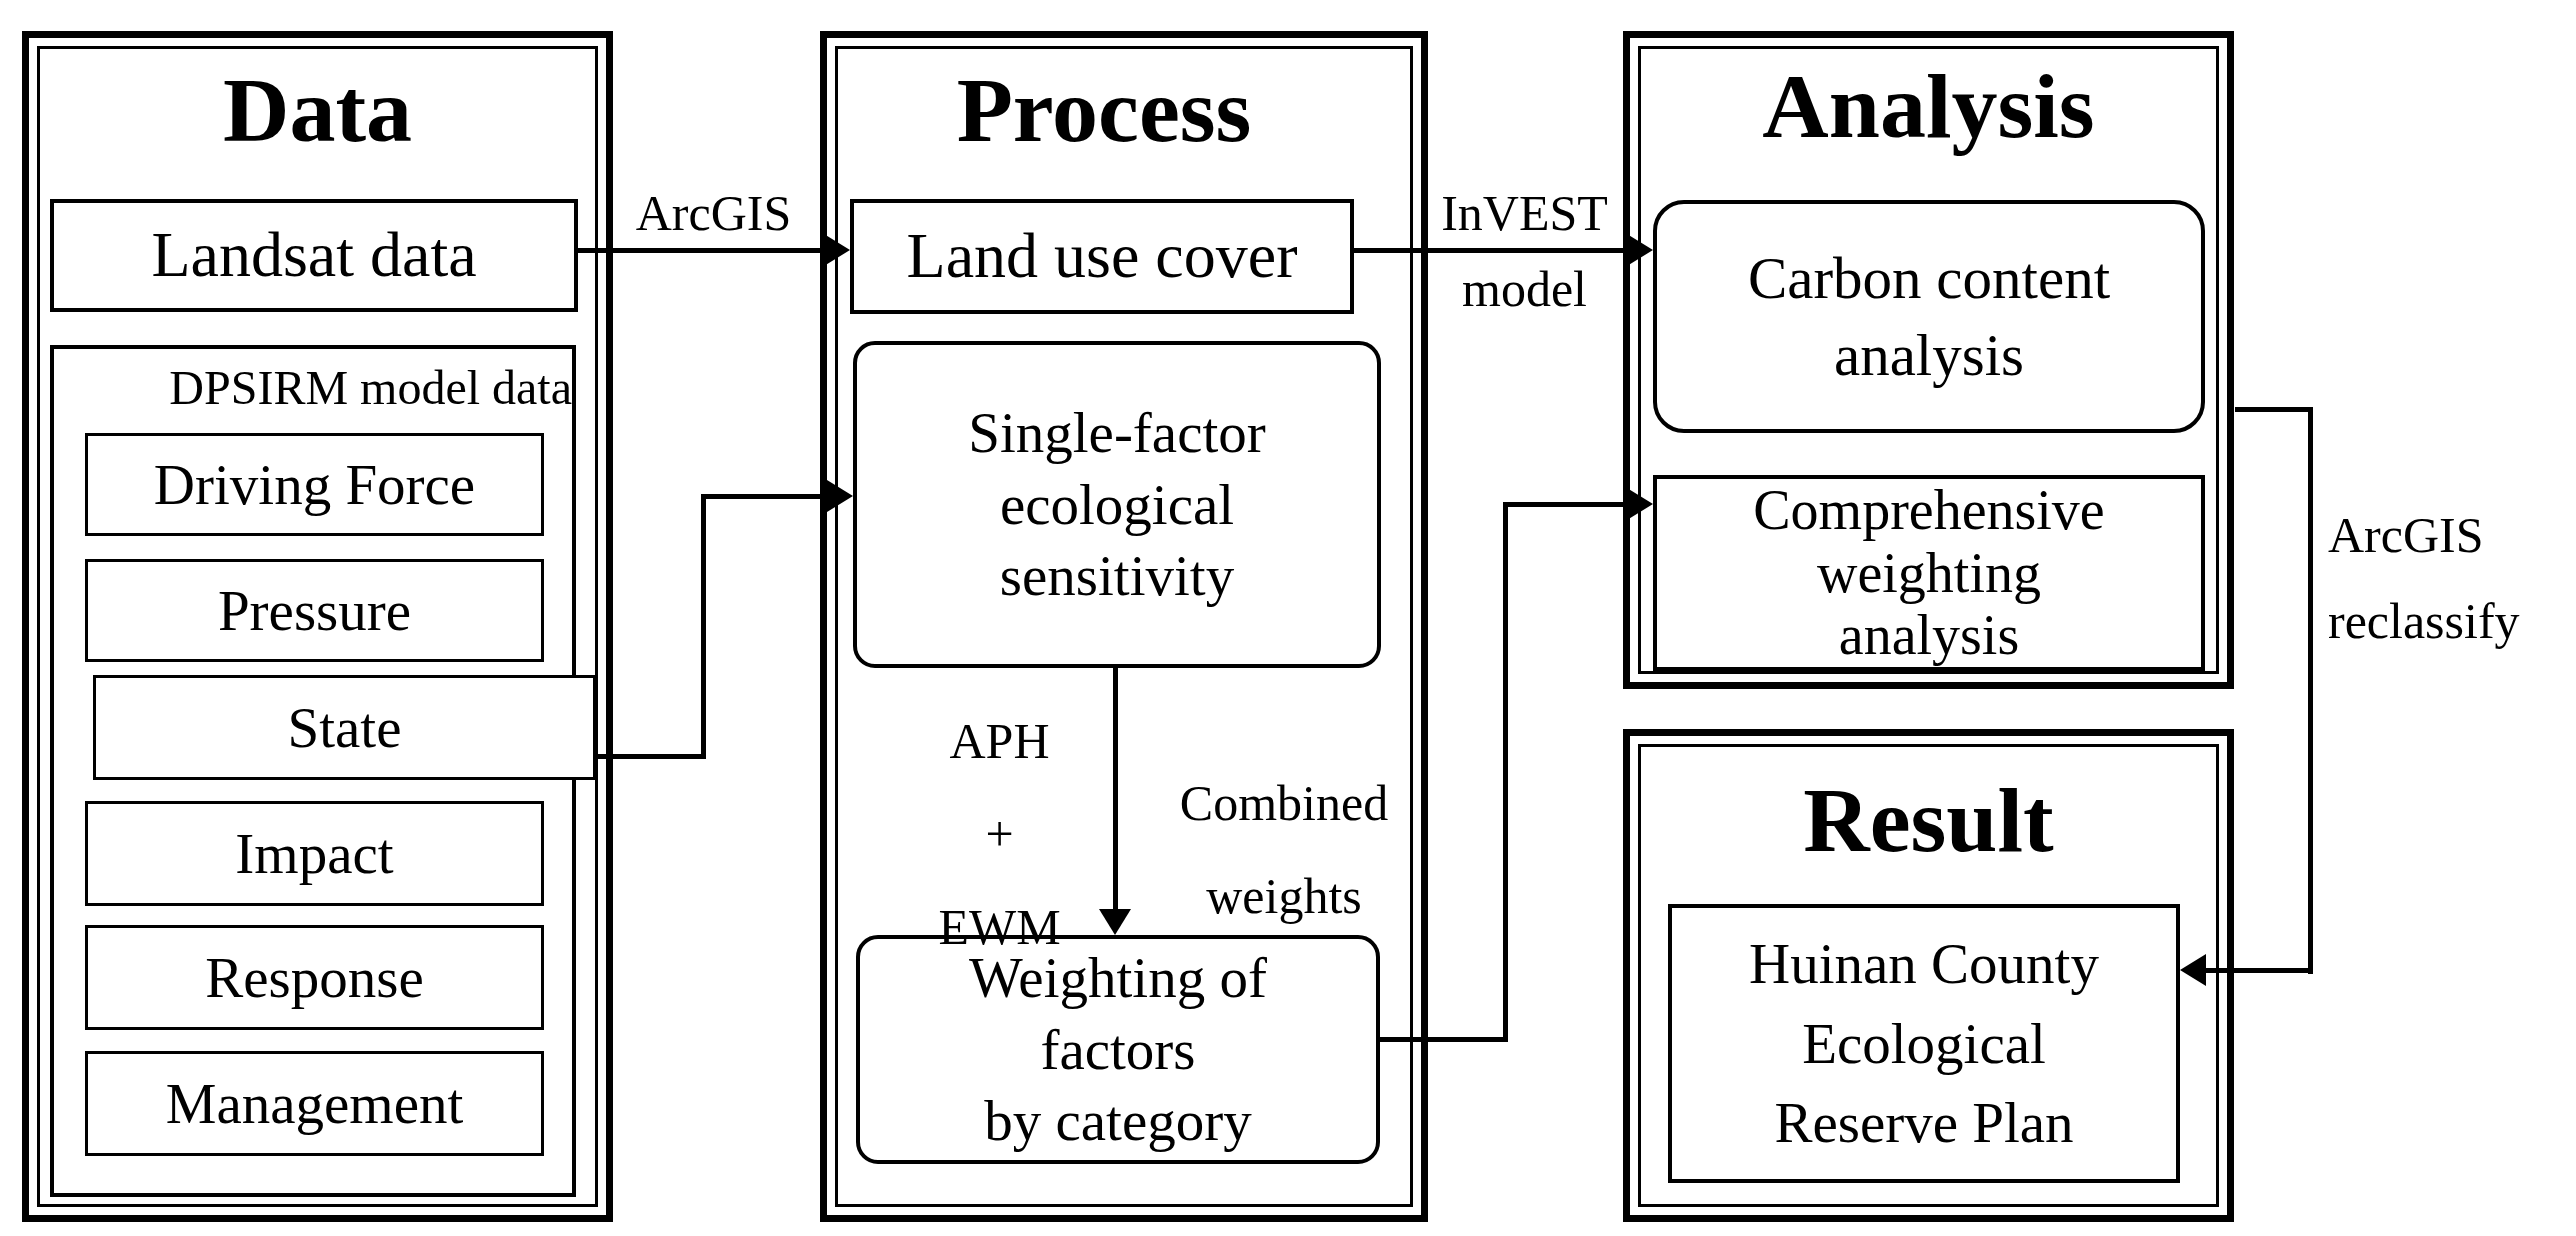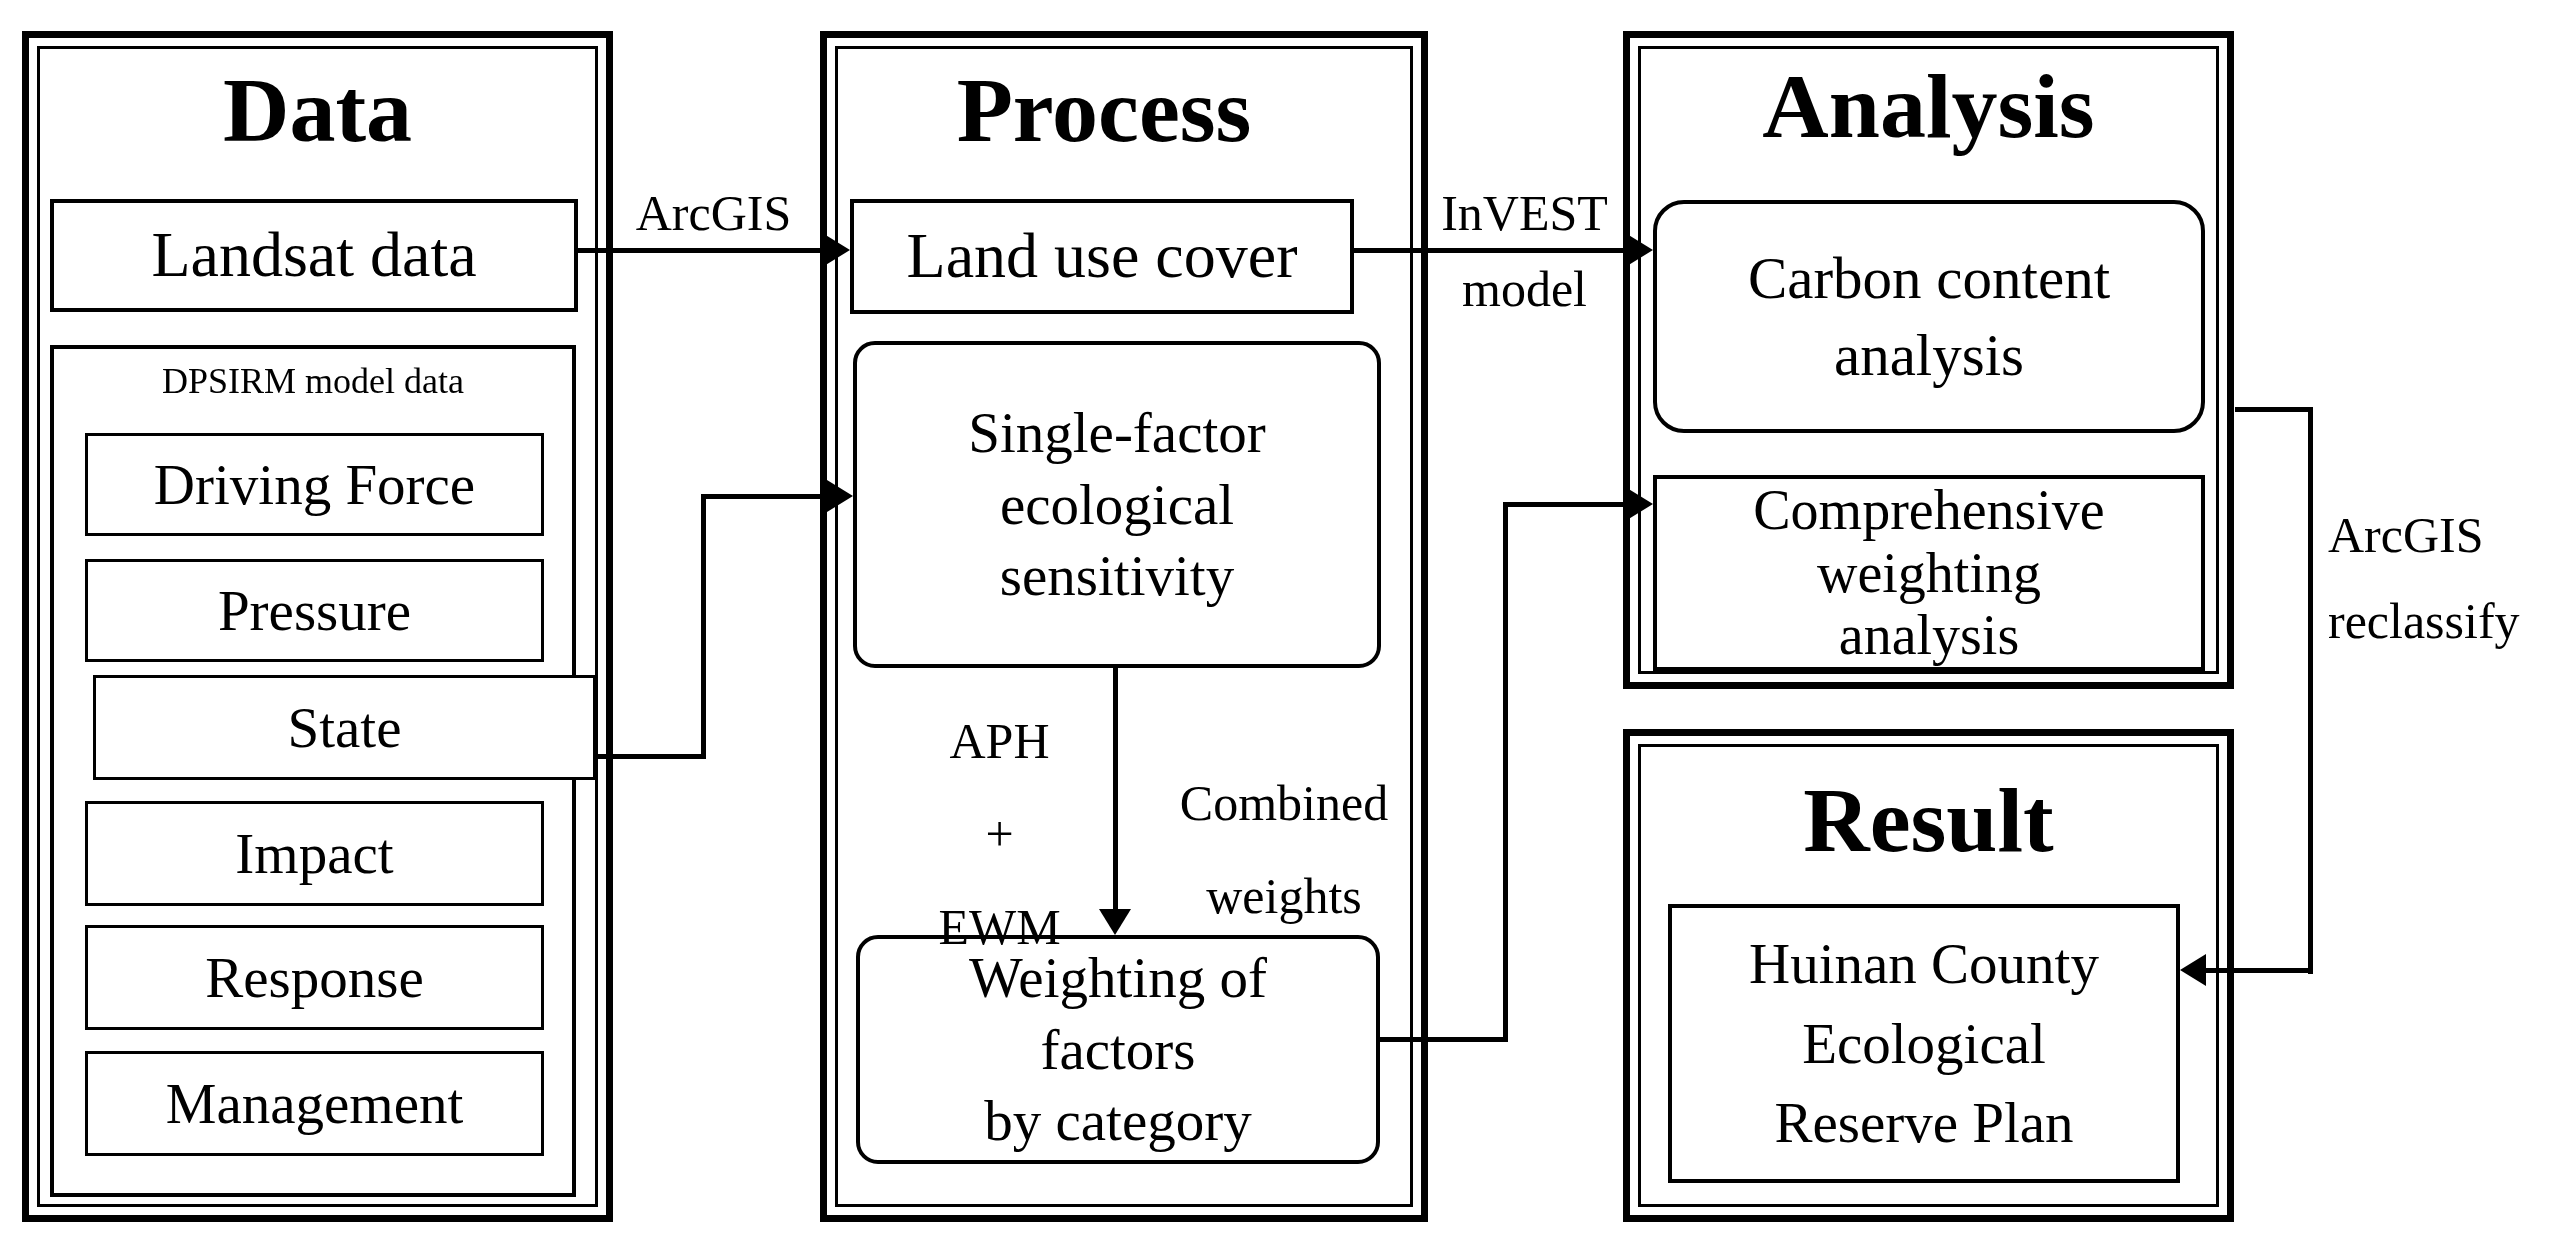--- a/index.html
+++ b/index.html
@@ -16,21 +16,21 @@
     display:flex; flex-direction:column; align-items:center; justify-content:center;
     text-align:center; z-index:3;
   }
   .box.thin { border-width:3.1px; }
   .big-text { font-size:64px; line-height:1.1;align-items:center; }
   .mid-text { font-size:57px; line-height:1.22; }
   .line3 { font-size:57px; line-height:1.26;border-radius:22px; }
   .carbon-text { font-size:59px; line-height:1.3; }
   .comp-text { font-size:56px; line-height:1.12; }
   .huinan-text { font-size:57px; line-height:1.4; }
-  .group-label { position:absolute; width:100%; text-align:center; font-size:36px; top:11px; }
+  .group-label { position:absolute; width:100%; text-align:right; font-size:48px; top:11px; }
   .hline, .vline { position:absolute; background:#000; z-index:2; }
   .hline { height:4.7px; }
   .vline { width:4.7px; }
   .arrow-right, .arrow-left, .arrow-down { position:absolute; width:0; height:0; z-index:2; }
   .arrow-right { border-top:16.3px solid transparent; border-bottom:16.3px solid transparent; border-left:26px solid #000; }
   .arrow-left  { border-top:16.3px solid transparent; border-bottom:16.3px solid transparent; border-right:26px solid #000; }
   .arrow-down  { border-left:16.3px solid transparent; border-right:16.3px solid transparent; border-top:26px solid #000; }
   .lbl { position:absolute; font-size:50px; text-align:center; z-index:4; line-height:1.1; }
   .lbl.left-align { text-align:left; }
 </style>

